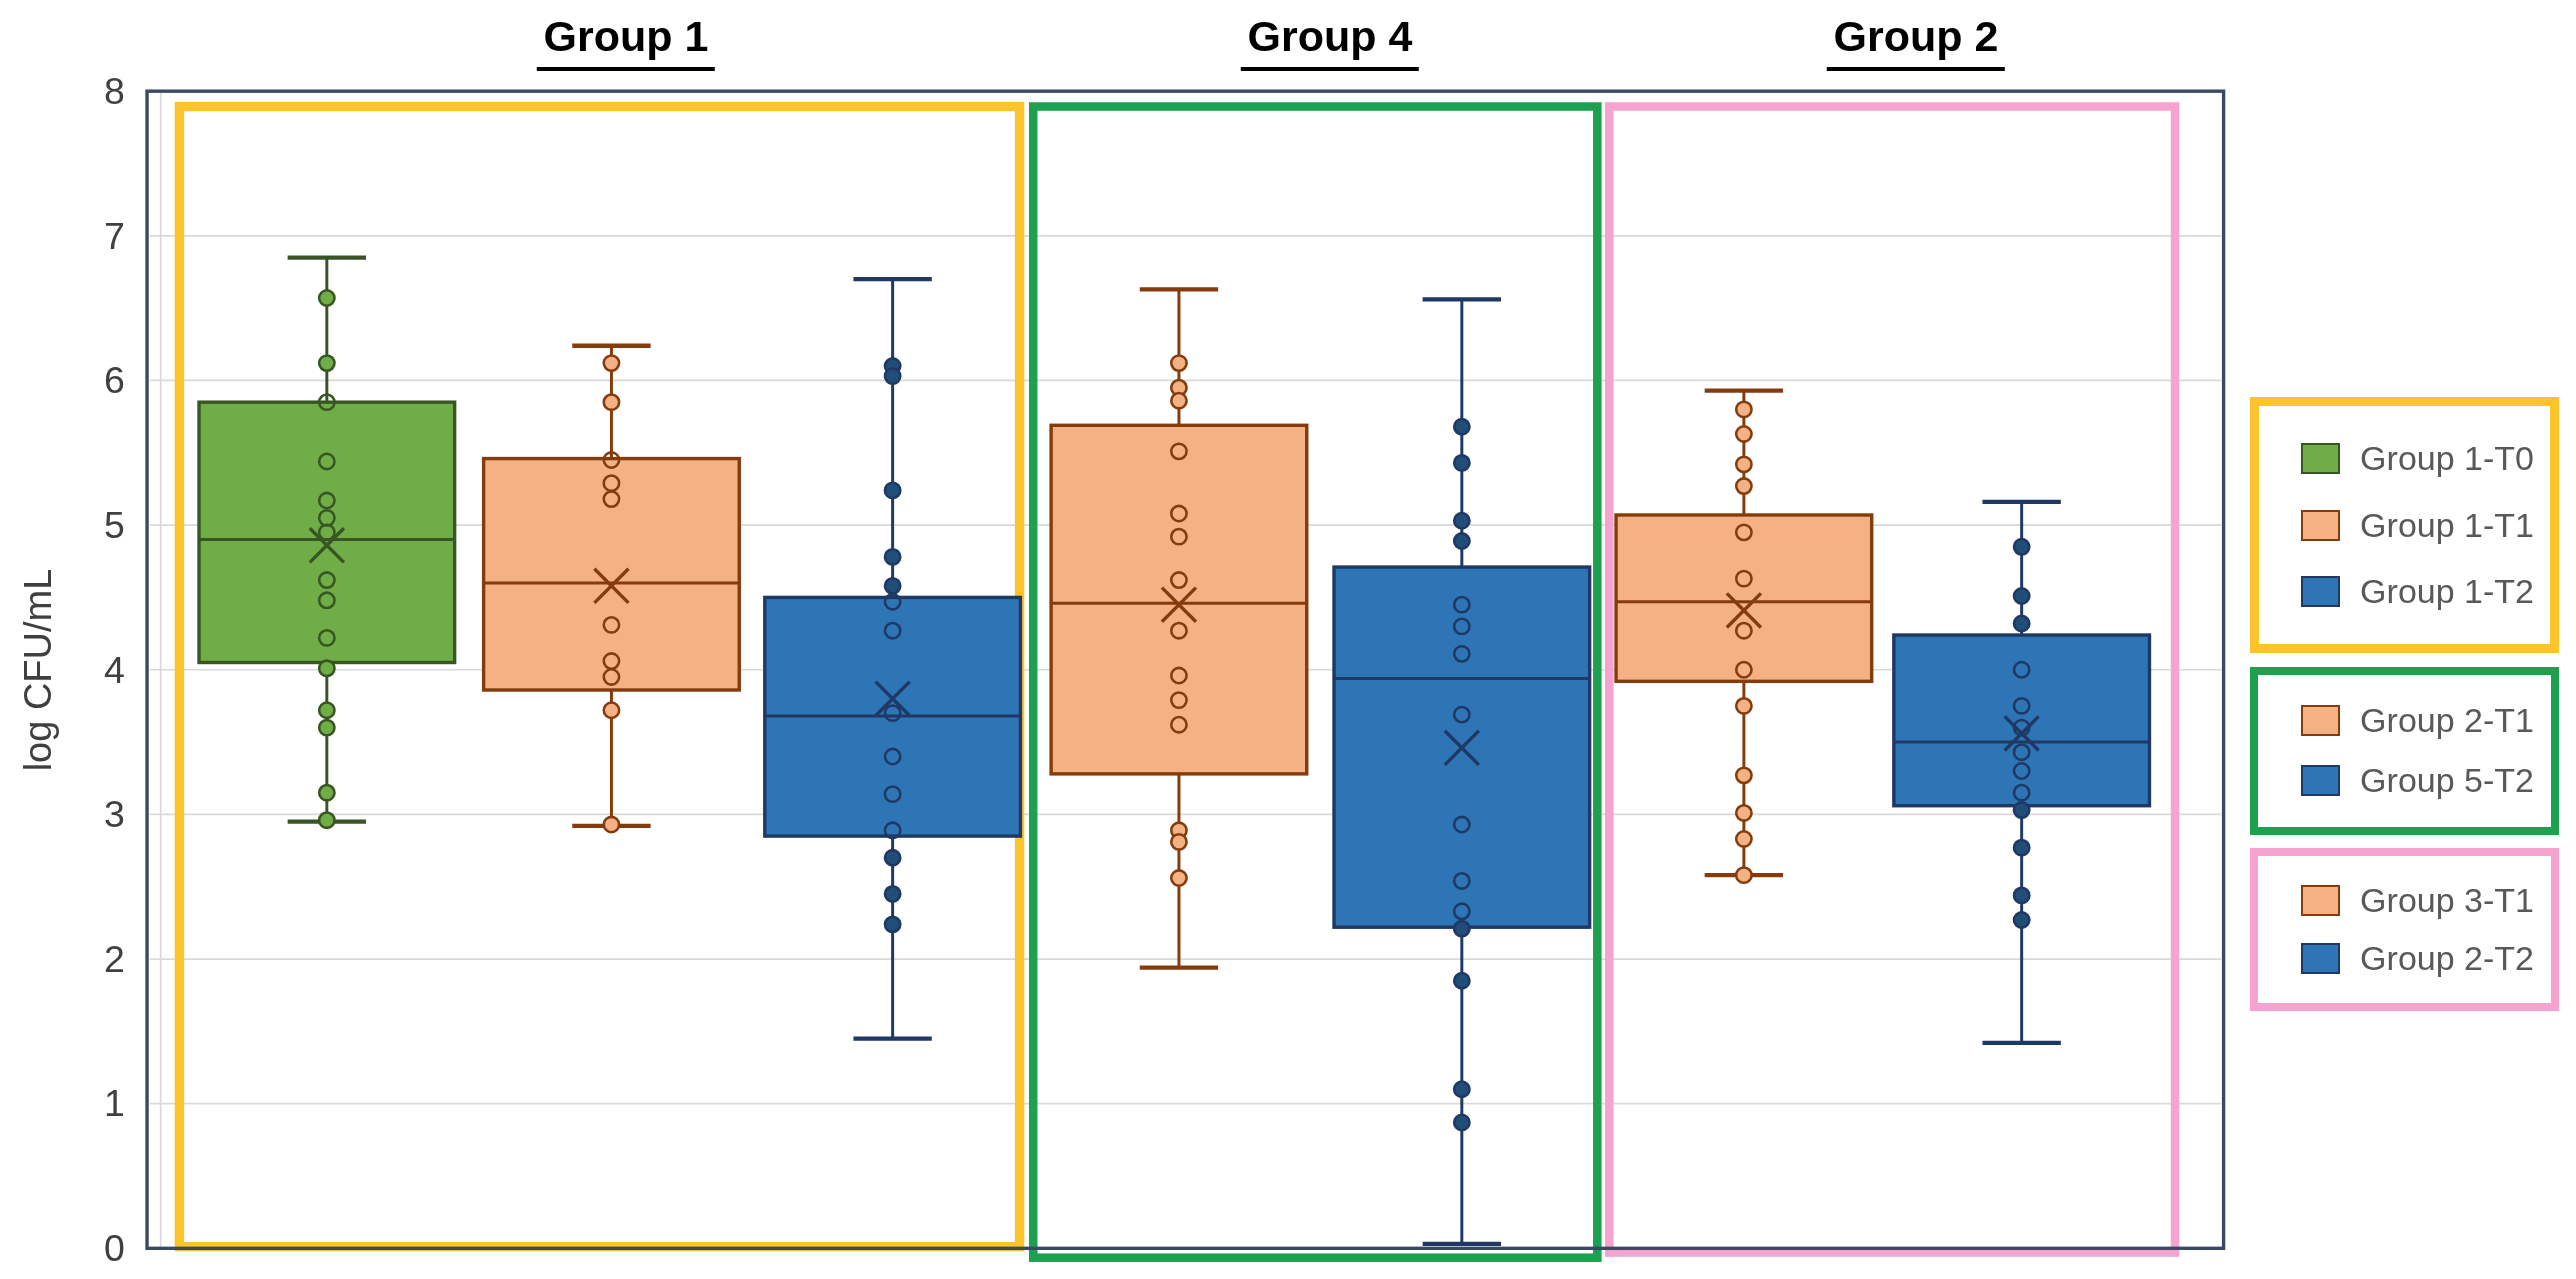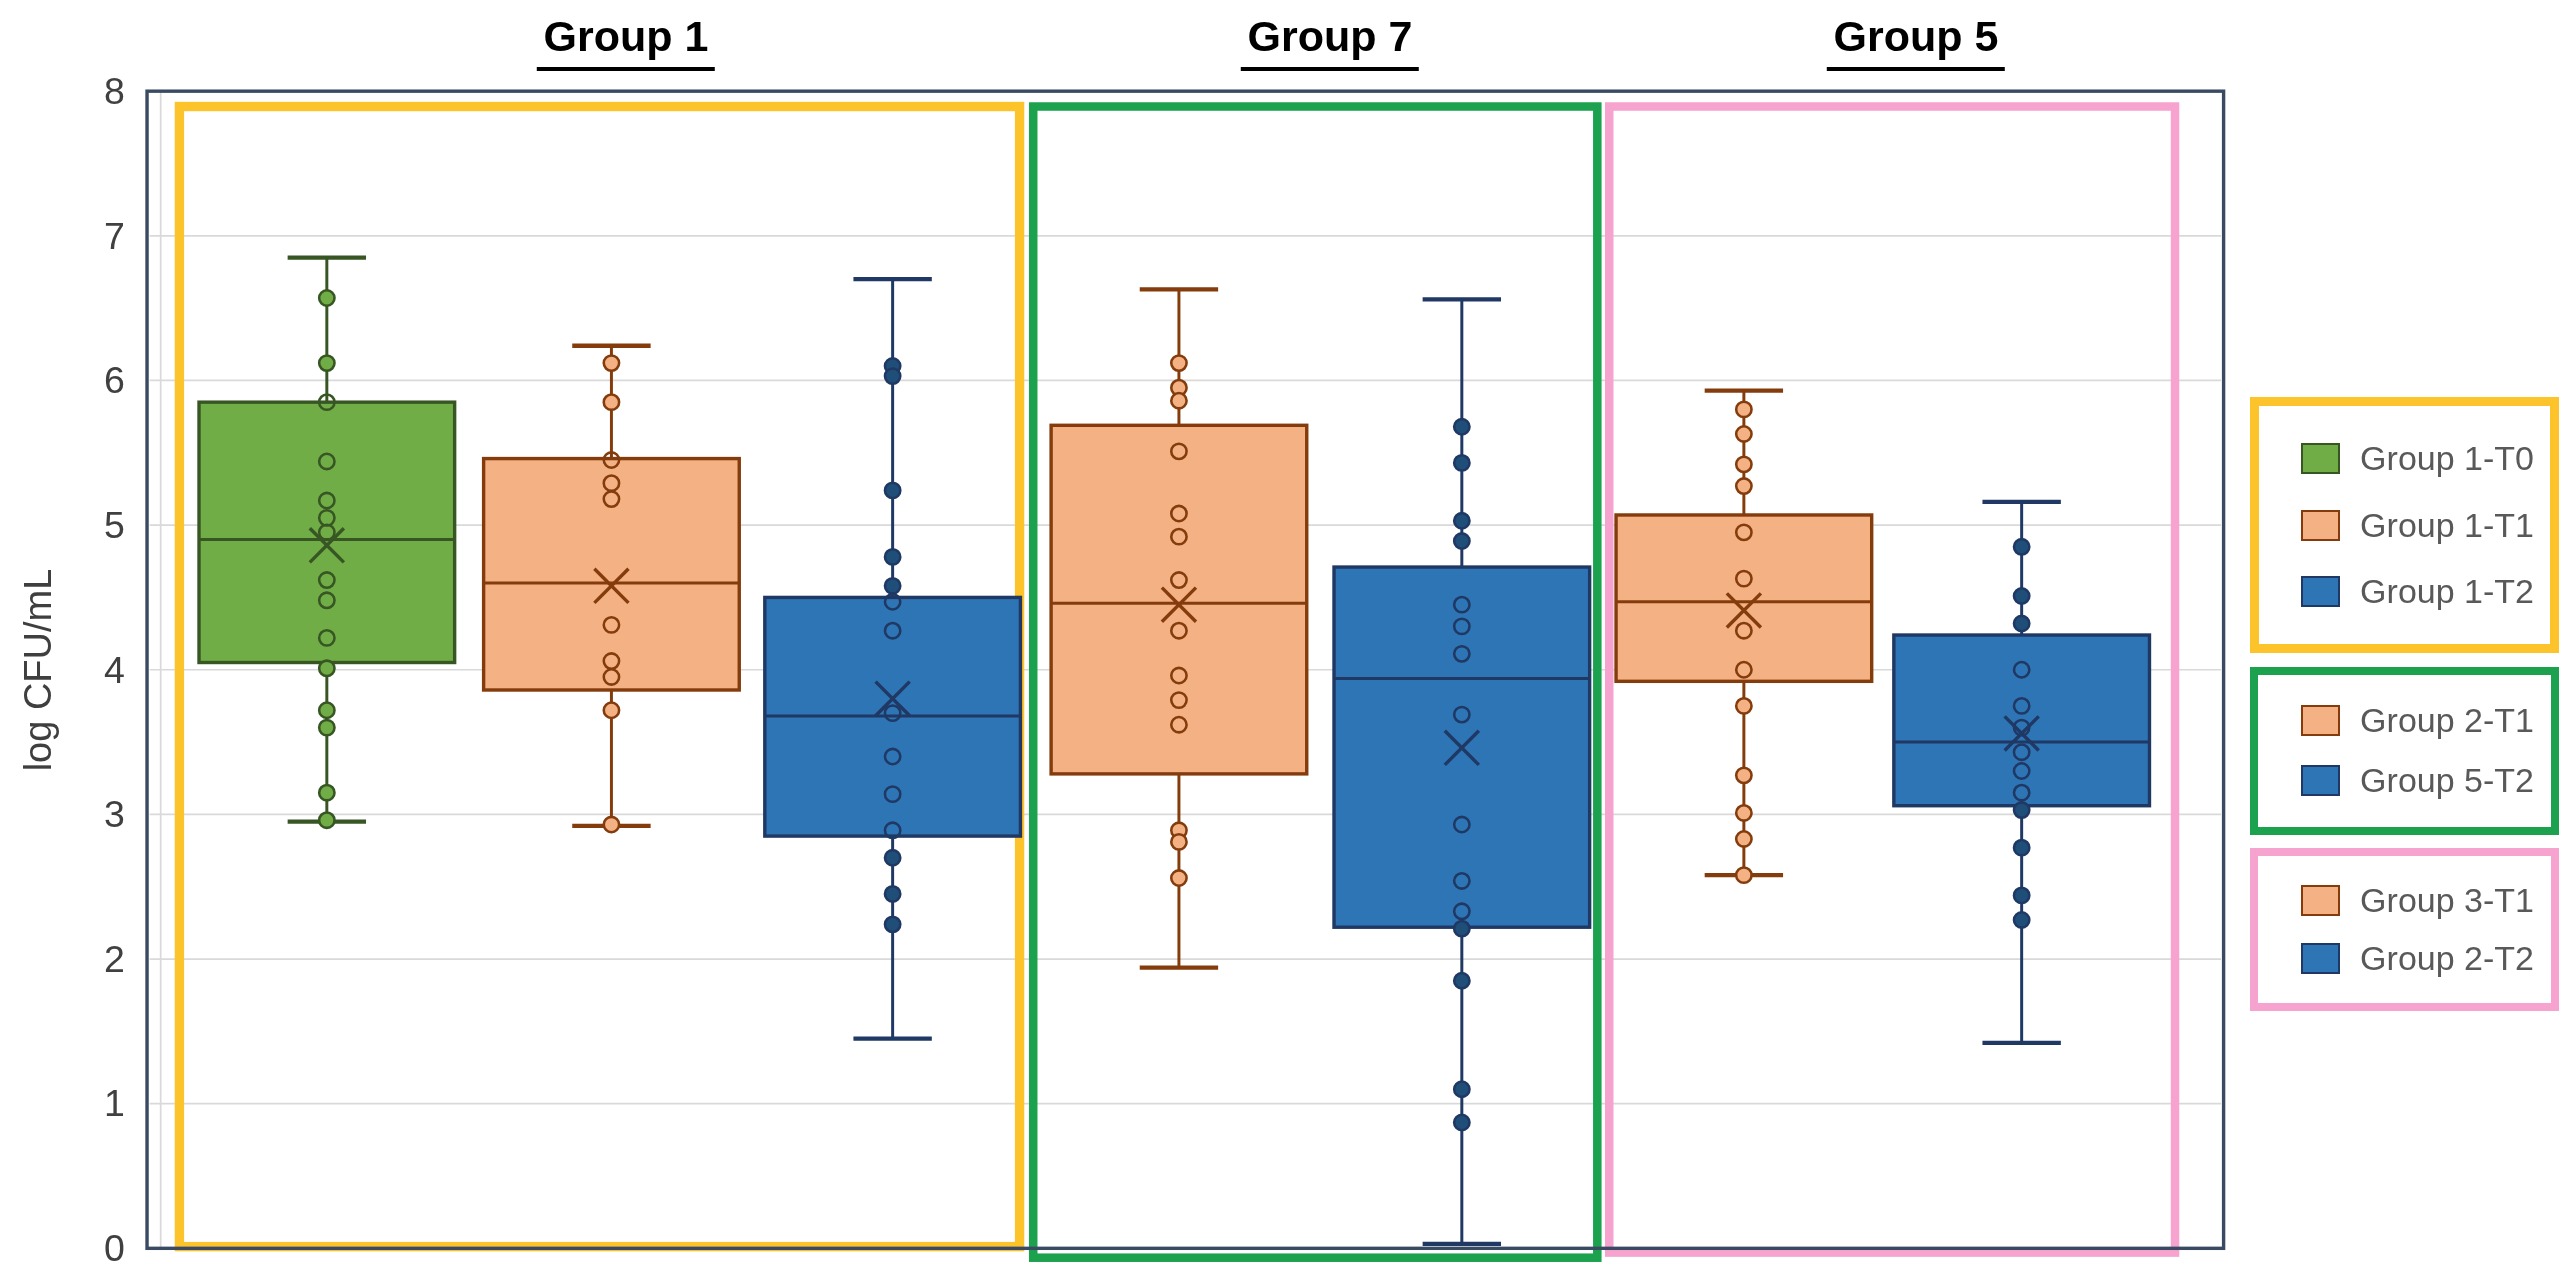--- a/index.html
+++ b/index.html
@@ -227,22 +227,22 @@
         <text x="146" y="970.75" text-anchor="end" font-size="44" fill="#404040" font-family="&quot;Liberation Sans&quot;, sans-serif">3</text>
         <text x="146" y="801" text-anchor="end" font-size="44" fill="#404040" font-family="&quot;Liberation Sans&quot;, sans-serif">4</text>
         <text x="146" y="631.25" text-anchor="end" font-size="44" fill="#404040" font-family="&quot;Liberation Sans&quot;, sans-serif">5</text>
         <text x="146" y="461.5" text-anchor="end" font-size="44" fill="#404040" font-family="&quot;Liberation Sans&quot;, sans-serif">6</text>
         <text x="146" y="291.75" text-anchor="end" font-size="44" fill="#404040" font-family="&quot;Liberation Sans&quot;, sans-serif">7</text>
         <text x="146" y="122" text-anchor="end" font-size="44" fill="#404040" font-family="&quot;Liberation Sans&quot;, sans-serif">8</text>
       </g>
   </svg>
 
   <div class="group-title" id="gt0" style="left: 626px;">Group 1</div>
-  <div class="group-title" id="gt1" style="left: 1330px;">Group 7</div>
-  <div class="group-title" id="gt2" style="left: 1916px;">Group 5</div>
+  <div class="group-title" id="gt1" style="left: 1330px;">Group 4</div>
+  <div class="group-title" id="gt2" style="left: 1916px;">Group 2</div>
 
   <div class="y-label">log CFU/mL</div>
 
   <div class="legend" id="legend" style="left: 2250px; top: 397px; width: 309px;">
     <div class="legend-section" style="border-color: rgb(253, 195, 42); border-width: 9.4px; height: 256px; margin-bottom: 13.6px;">
       <div class="legend-row">
         <span class="swatch" style="background: rgb(112, 173, 71); border-color: rgb(55, 86, 35);"></span>
         <span class="legend-label">Group 1-T0</span>
       </div>
       <div class="legend-row">

